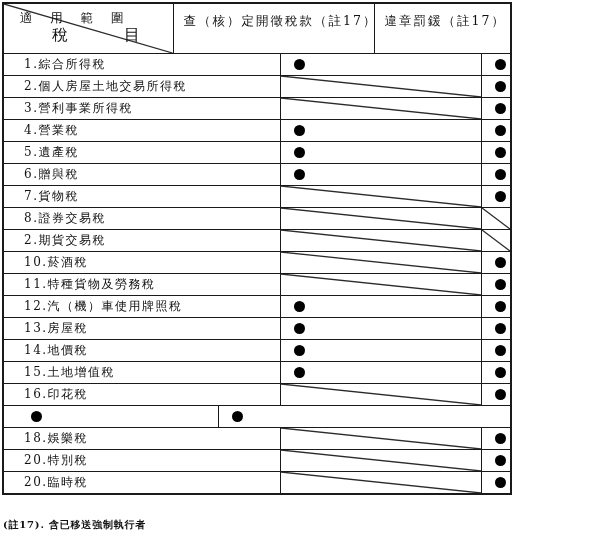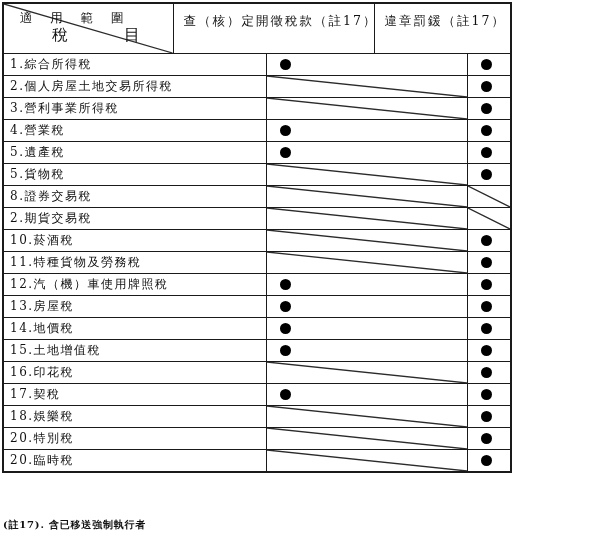--- a/index.html
+++ b/index.html
@@ -16,21 +16,21 @@
   .table {
     position: absolute;
     left: 2px;
     top: 2px;
     width: 510px;
     border: 2px solid #1a1a1a;
     background: #ffffff;
   }
   .row { display: flex; border-top: 1px solid #1a1a1a; }
   .row.header { border-top: none; height: 49px; }
-  .row.body { height: 22px; }
+  .row.body { height: 22px; padding-left: 14px; }
   .cell { position: relative; }
   .cell.label {
     width: 263px;
     border-right: 1px solid #1a1a1a;
     display: flex;
     align-items: center;
     padding-left: 6px;
     font-size: 12px;
     letter-spacing: 1.5px;
     white-space: nowrap;
@@ -153,21 +153,30 @@
         <div class="row body">
           <div class="cell label">5.遺產稅</div>
           <div class="cell c1">
             <span class="dot"></span>
           </div>
           <div class="cell c2">
             <span class="dot"></span>
           </div>
         </div>
         <div class="row body">
-          <div class="cell label">5.貨物稅</div>
+          <div class="cell label">6.贈與稅</div>
+          <div class="cell c1">
+            <span class="dot"></span>
+          </div>
+          <div class="cell c2">
+            <span class="dot"></span>
+          </div>
+        </div>
+        <div class="row body">
+          <div class="cell label">7.貨物稅</div>
           <div class="cell c1">
             <svg class="diag" viewBox="0 0 100 100" preserveAspectRatio="none">
               <line x1="0" y1="0" x2="100" y2="100" vector-effect="non-scaling-stroke"></line>
             </svg>
           </div>
           <div class="cell c2">
             <span class="dot"></span>
           </div>
         </div>
         <div class="row body">
@@ -259,21 +268,20 @@
           <div class="cell c1">
             <svg class="diag" viewBox="0 0 100 100" preserveAspectRatio="none">
               <line x1="0" y1="0" x2="100" y2="100" vector-effect="non-scaling-stroke"></line>
             </svg>
           </div>
           <div class="cell c2">
             <span class="dot"></span>
           </div>
         </div>
         <div class="row body">
-          <div class="cell label">17.契稅</div>
           <div class="cell c1">
             <span class="dot"></span>
           </div>
           <div class="cell c2">
             <span class="dot"></span>
           </div>
         </div>
         <div class="row body">
           <div class="cell label">18.娛樂稅</div>
           <div class="cell c1">

